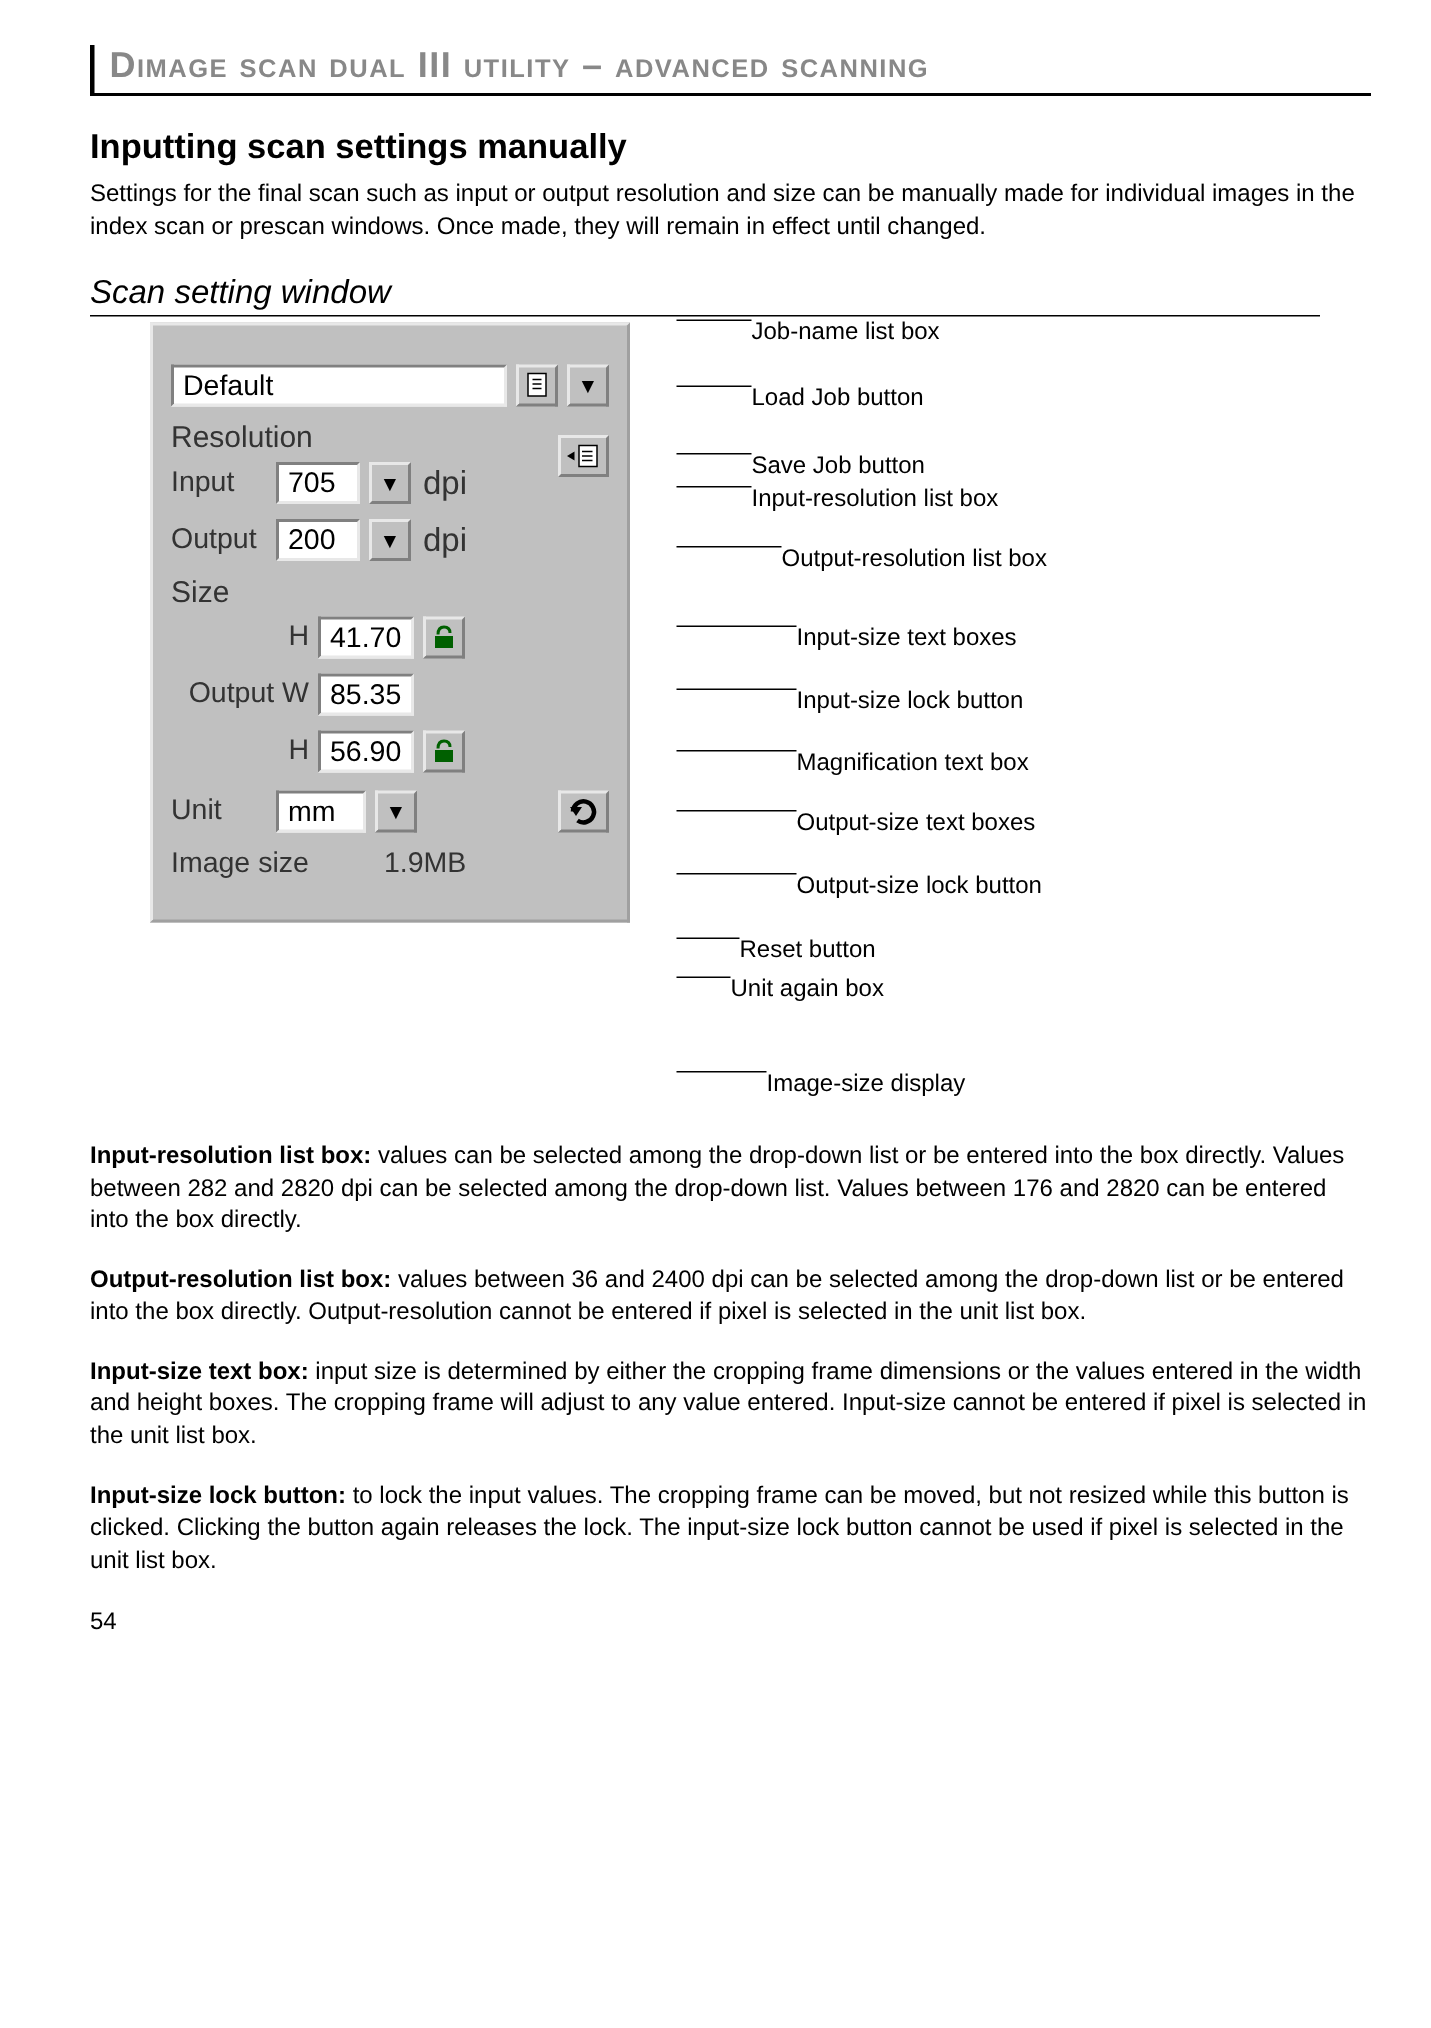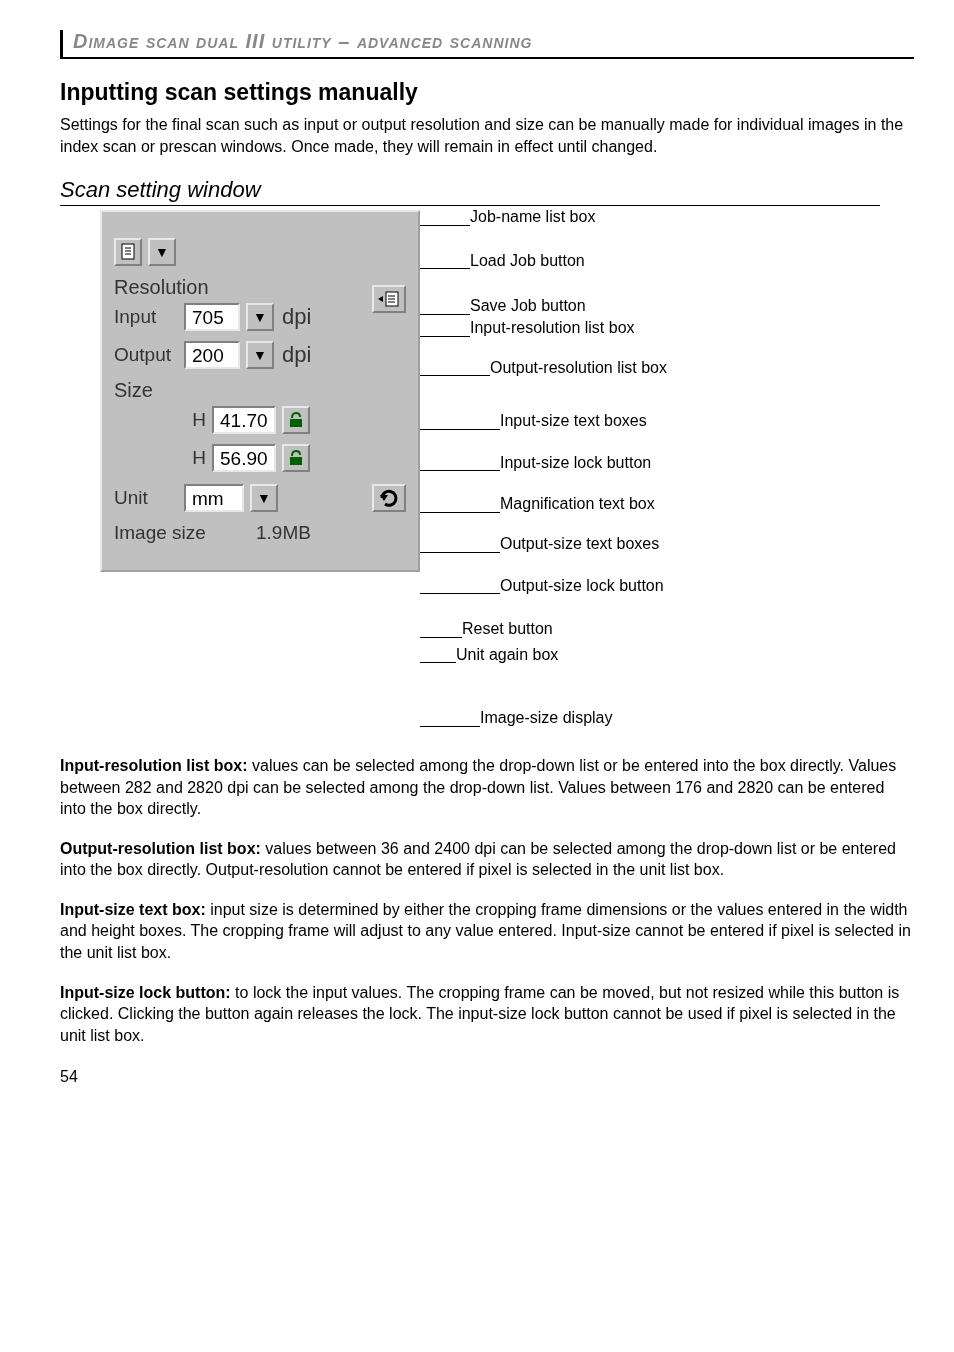--- a/index.html
+++ b/index.html
@@ -10,26 +10,25 @@
     padding: 30px 40px 40px 60px;
     color: #000;
   }
   .header-bar {
     border-left: 3px solid #000;
     border-bottom: 2px solid #000;
     padding: 0 0 4px 10px;
     margin-bottom: 20px;
   }
   .header-bar .title {
-    font-size: 20px;
+    font-size: 24px;
     font-weight: bold;
     color: #888;
     letter-spacing: 1px;
     font-variant: small-caps;
-    font-style: italic;
   }
   .section-title {
     font-size: 23px;
     font-weight: bold;
     margin-bottom: 8px;
   }
   .intro-text {
     font-size: 16px;
     line-height: 1.35;
     margin-bottom: 20px;
@@ -110,22 +109,23 @@
     color: #333;
     margin-left: 2px;
   }
   .callouts {
     font-size: 16px;
     line-height: 1.1;
     padding-top: 0;
   }
   .callouts .co {
     display: flex;
-    align-items: flex-end;
+    align-items: flex-start;
     white-space: nowrap;
+    margin-left: 31px;
   }
   .callouts .line {
     border-top: 1px solid #000;
     display: inline-block;
   }
   .para {
     font-size: 16px;
     line-height: 1.35;
     margin-bottom: 18px;
   }
@@ -145,20 +145,21 @@
 <div class="section-title">Inputting scan settings manually</div>
 <p class="intro-text">Settings for the final scan such as input or output resolution and size can be manually made for individual images in the index scan or prescan windows. Once made, they will remain in effect until changed.</p>
 
 <div class="subsection-title">Scan setting window</div>
 
 <div class="diagram-wrap">
 
   <div class="panel">
 
     <div class="row" style="margin-top:16px;">
+      <div class="sunken-input wide">Default</div>
       <div class="btn">
         <svg width="18" height="18">
             <rect x="3" y="1" width="12" height="15" fill="#fff" stroke="#000"></rect>
             <line x1="6" y1="5" x2="12" y2="5" stroke="#000"></line>
             <line x1="6" y1="8" x2="12" y2="8" stroke="#000"></line>
             <line x1="6" y1="11" x2="12" y2="11" stroke="#000"></line>
           </svg>
       </div>
       <div class="btn">
         <span>▼</span>
@@ -207,20 +208,24 @@
       <div class="sunken-input">41.70</div>
       <div class="btn">
         <svg width="18" height="18">
             <path d="M5 7 Q5 2 9 2 Q13 2 13 6" fill="none" stroke="#006000" stroke-width="2"></path>
             <rect x="3" y="8" width="12" height="8" fill="#006000"></rect>
           </svg>
       </div>
     </div>
 
 
+    <div class="row">
+      <span class="lbl r">Output W</span>
+      <div class="sunken-input">85.35</div>
+    </div>
 
     <div class="row">
       <span class="lbl r">H</span>
       <div class="sunken-input">56.90</div>
       <div class="btn">
         <svg width="18" height="18">
             <path d="M5 7 Q5 2 9 2 Q13 2 13 6" fill="none" stroke="#006000" stroke-width="2"></path>
             <rect x="3" y="8" width="12" height="8" fill="#006000"></rect>
           </svg>
       </div>

